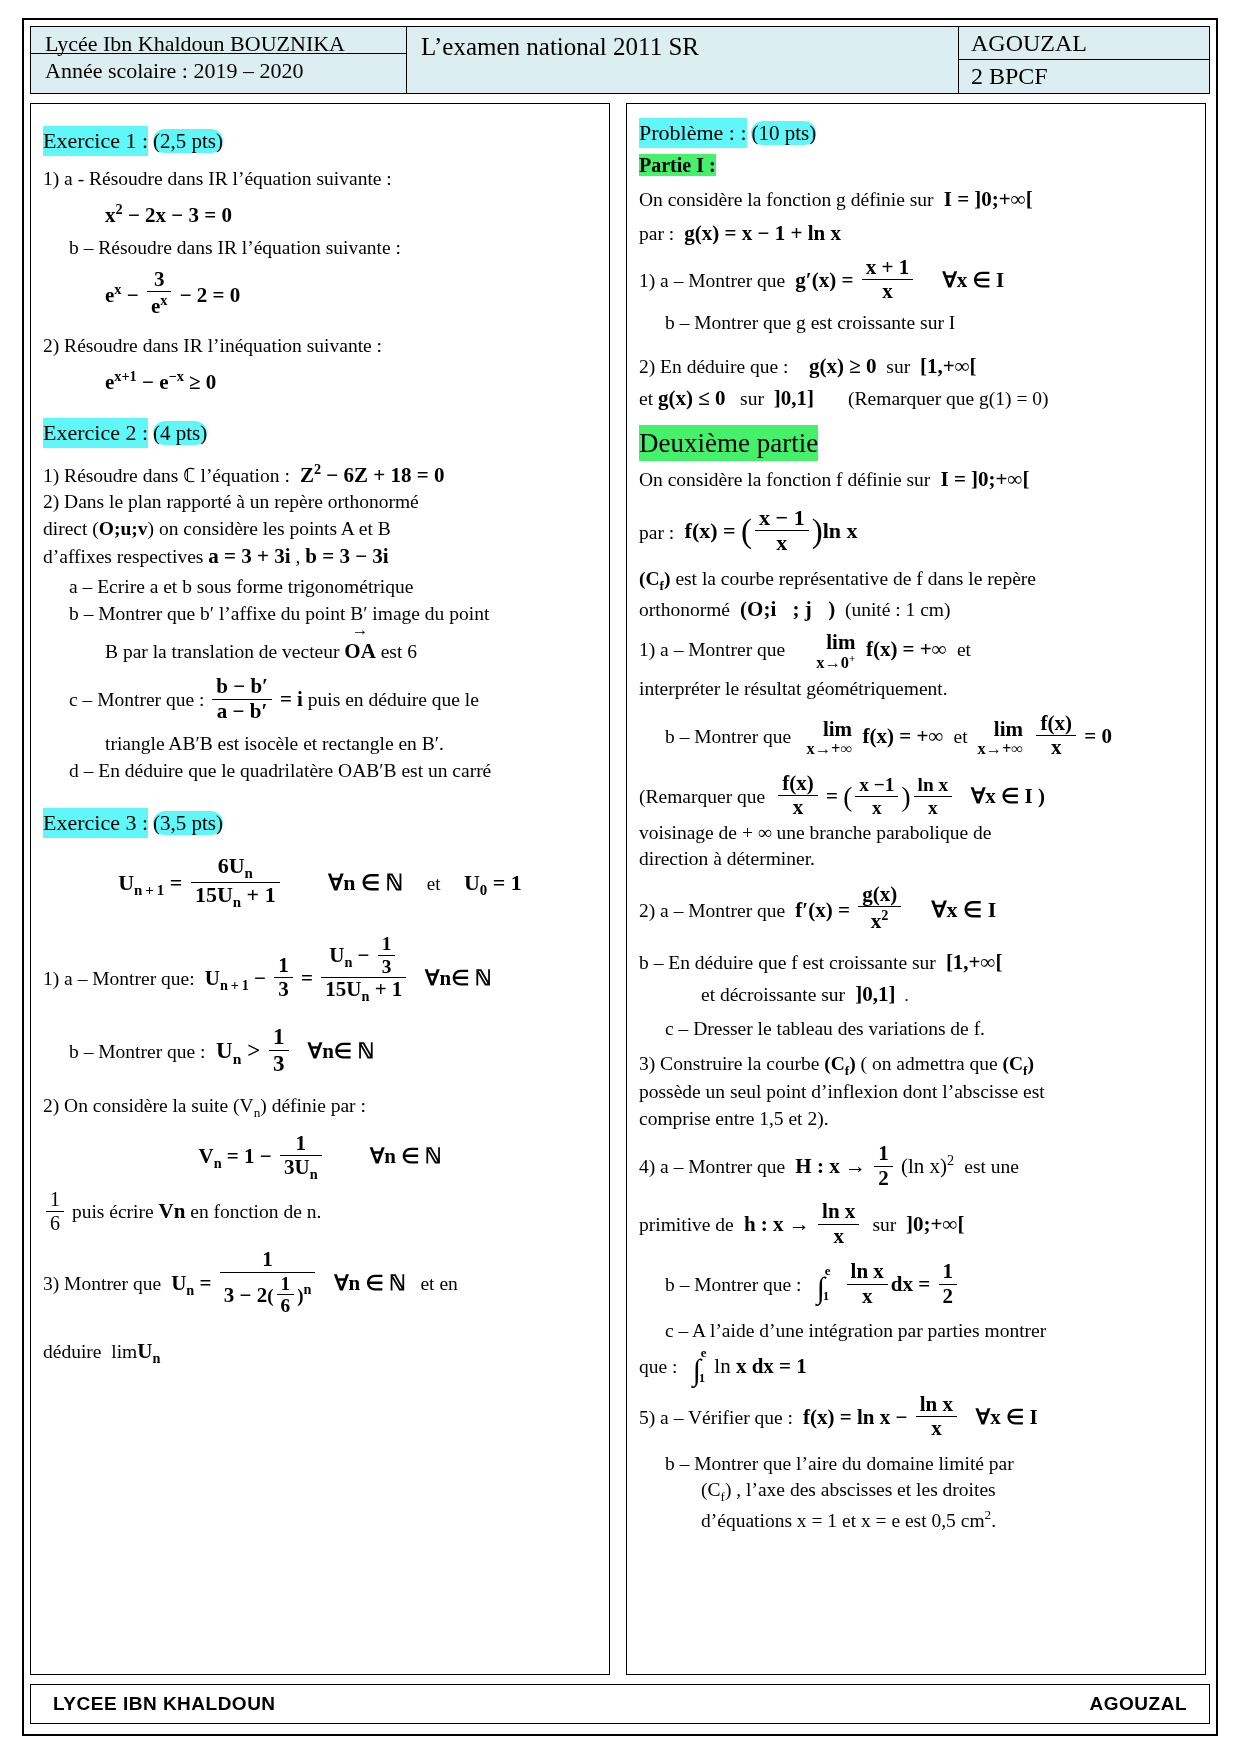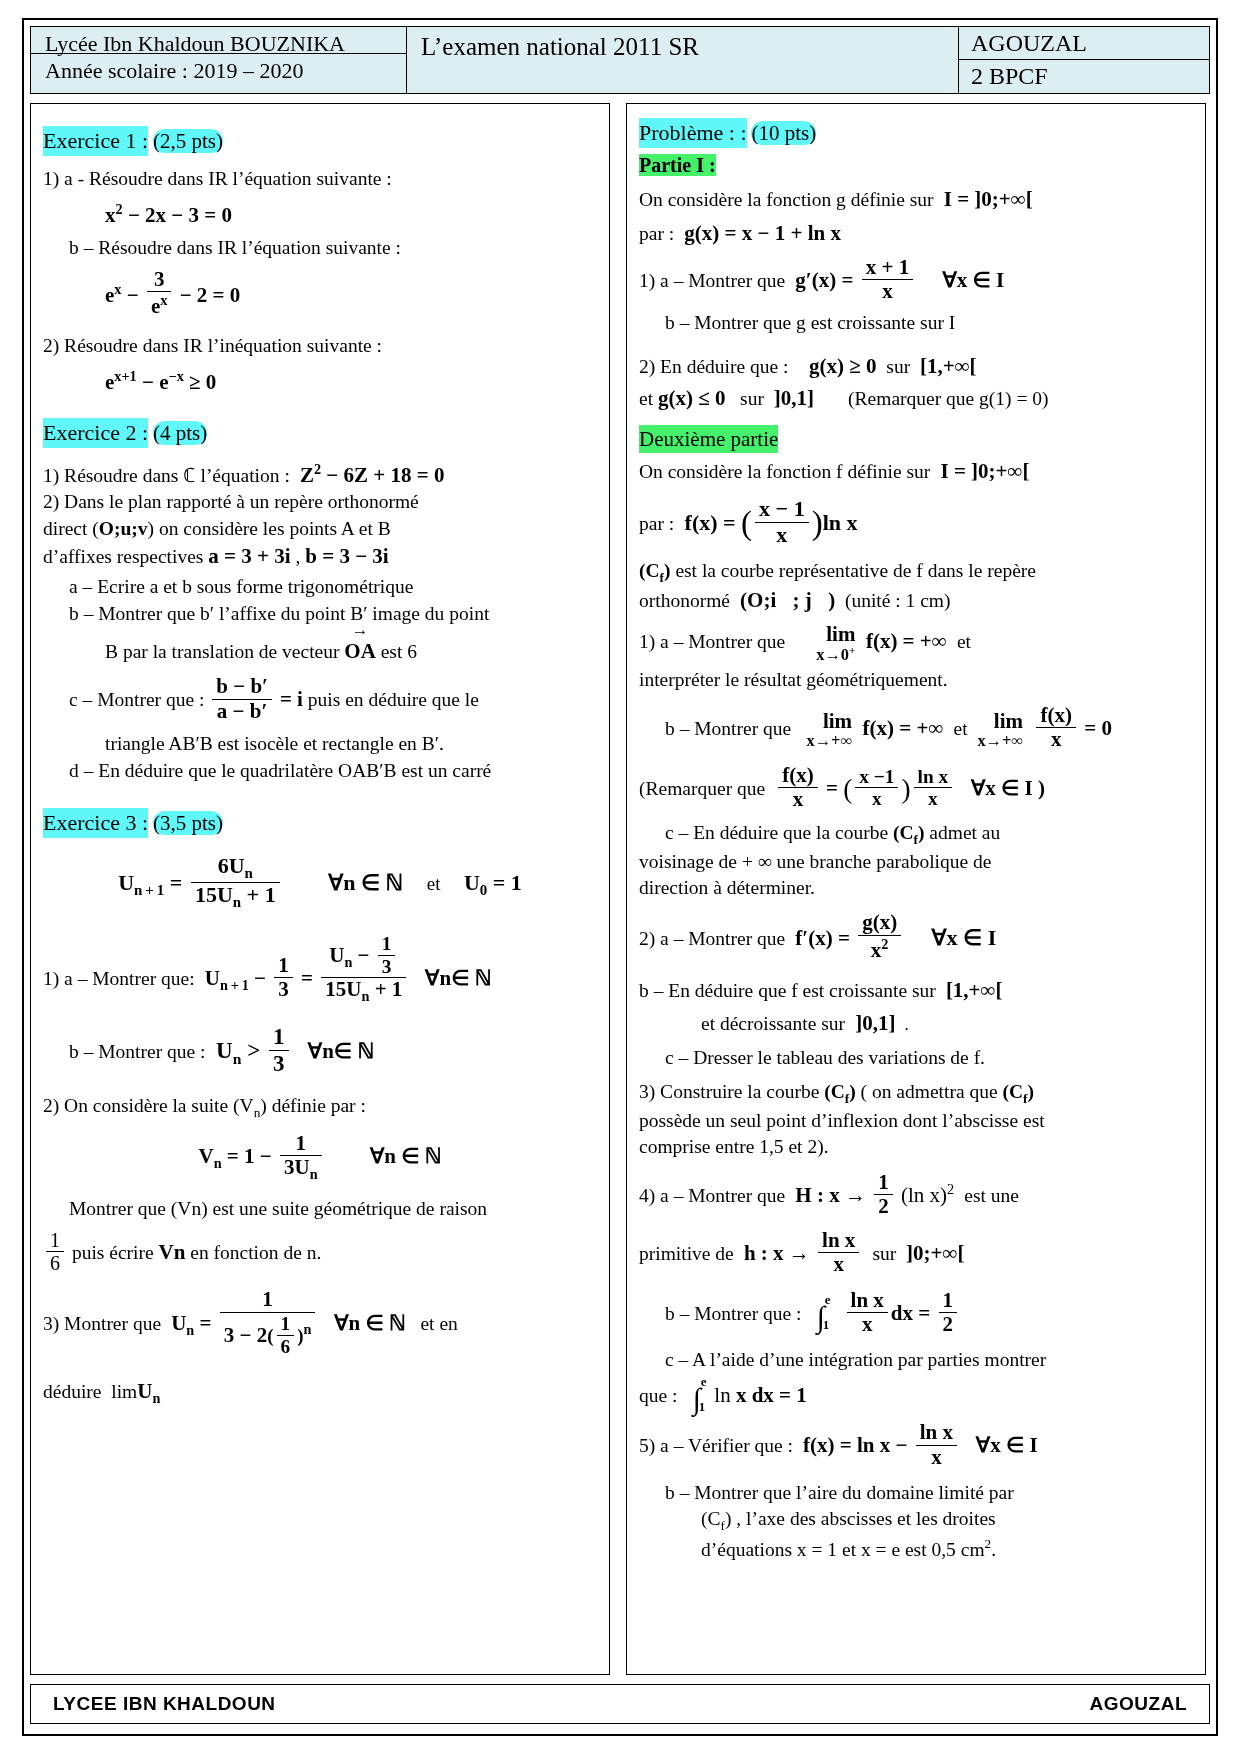--- a/index.html
+++ b/index.html
@@ -261,21 +261,20 @@
         <div style="margin-top:16px">
           2) On considère la suite  (V<sub>n</sub>) définie par :
         </div>
 
         <div class="ctr mathb" style="margin-top:10px;font-size:21px">
           V<sub>n</sub> = 1 −
           <span class="frac"><span class="num">1</span><span class="den">3U<sub>n</sub></span></span>
           <span class="sp2"></span>∀n ∈ ℕ
         </div>
 
-        <div class="ind" style="margin-top:14px">Montrer que (Vn) est une suite géométrique de raison</div>
         <div style="margin-top:6px">
           <span class="frac" style="font-size:20px"><span class="num">1</span><span class="den">6</span></span>
           <span>puis écrire</span>
           <span class="mathb">Vn</span>
           <span>en fonction de n.</span>
         </div>
 
         <div style="margin-top:14px">
           <span>3) Montrer que</span>
           <span class="mathb">&nbsp;U<sub>n</sub> =
@@ -330,21 +329,21 @@
         <div style="margin-top:4px">
           <span>et&nbsp;</span><span class="mathb">g(x) ≤ 0</span>
           <span>&nbsp; sur &nbsp;</span><span class="mathb">]0,1]</span>
           <span>&nbsp;&nbsp;&nbsp;&nbsp;&nbsp;</span>
           <span>(Remarquer que  g(1) = 0)</span>
         </div>
       </div>
 
       <div style="margin-top:8px">
         <div>
-          <span class="ex-title hl-green" style="font-size:21px">Deuxième partie</span>
+          <span class="ex-title hl-green" style="font-size:27px">Deuxième partie</span>
         </div>
 
         <div style="margin-top:2px">
           <span>On considère la fonction f définie sur</span>
           <span class="mathb">&nbsp;I = ]0;+∞[</span>
         </div>
 
         <div style="margin-top:12px">
           <span>par :</span>
           <span class="mathb" style="font-size:22px">&nbsp;f(x) =
@@ -386,23 +385,20 @@
         </div>
 
         <div style="margin-top:12px">
           <span>(Remarquer que</span>
           <span class="mathb">&nbsp;<span class="frac"><span class="num">f(x)</span><span class="den">x</span></span> =
             <span style="font-size:1.3em;vertical-align:-0.1em;font-weight:normal">(</span><span class="frac sm"><span class="num">x −1</span><span class="den">x</span></span><span style="font-size:1.3em;vertical-align:-0.1em;font-weight:normal">)</span><span class="frac sm"><span class="num">ln x</span><span class="den">x</span></span>
           </span>
           <span class="mathb">&nbsp;&nbsp;∀x ∈ I )</span>
         </div>
 
-        <div class="ind" style="margin-top:8px">
-          c – En déduire que la courbe  <span class="bold">(C<sub>f</sub>)</span>  admet au
-        </div>
         <div>voisinage de + ∞ une branche parabolique de</div>
         <div>direction  à  déterminer.</div>
 
         <div style="margin-top:10px">
           <span>2) a – Montrer que</span>
           <span class="mathb">&nbsp;f′(x) =
             <span class="frac"><span class="num">g(x)</span><span class="den">x<sup>2</sup></span></span>
           </span>
           <span class="mathb" style="font-size:22px">&nbsp;&nbsp;&nbsp;&nbsp;∀x ∈ I</span>
         </div>

